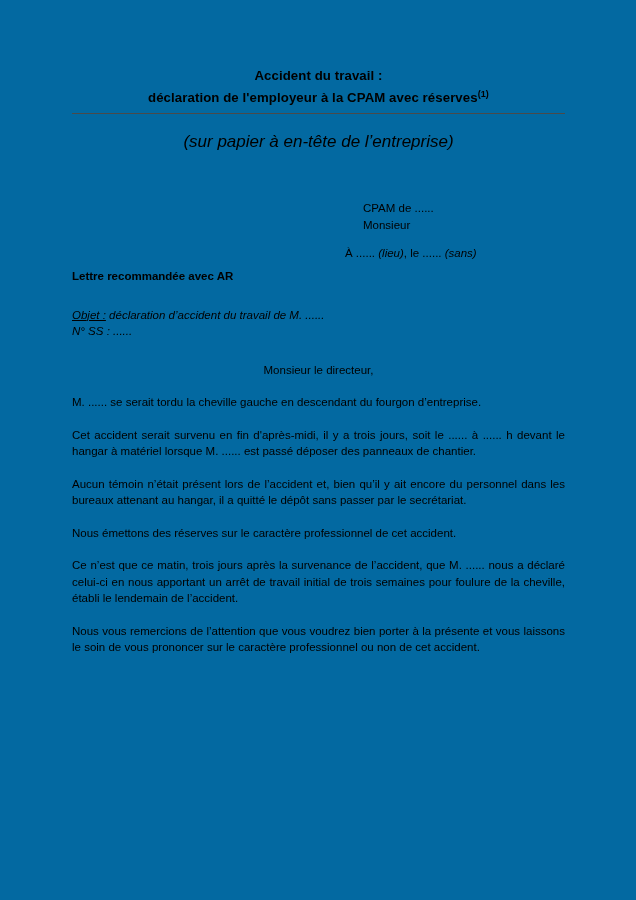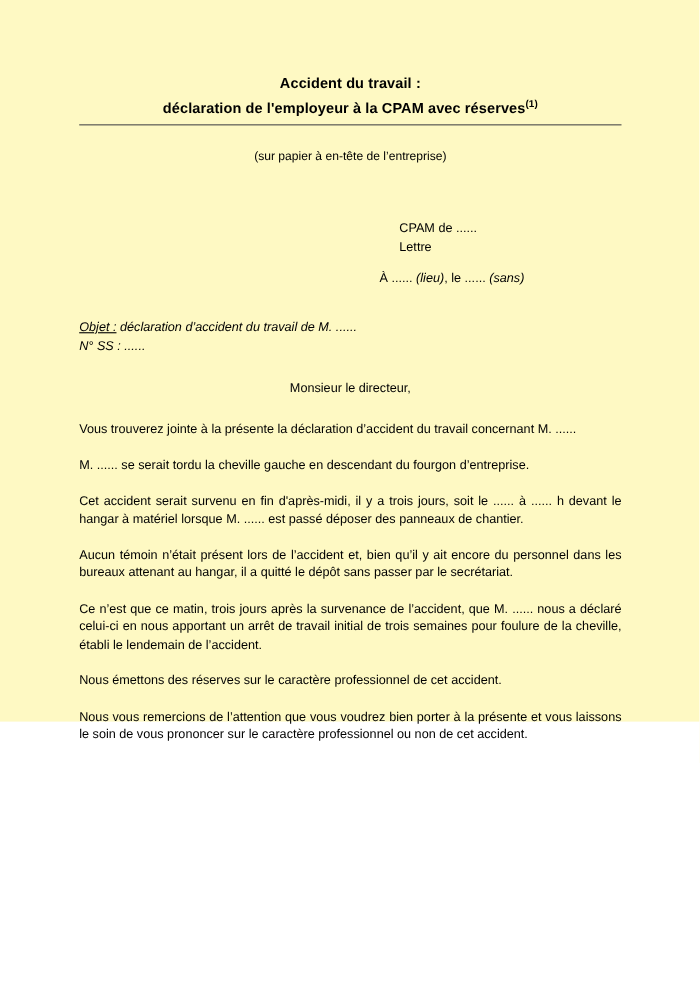--- a/index.html
+++ b/index.html
@@ -12,22 +12,22 @@
     height: 900px;
     overflow: hidden;
     font-family: "Liberation Sans", sans-serif;
     color: #000000;
     -webkit-font-smoothing: antialiased;
   }
 
   .page {
     position: relative;
     width: 636px;
-    height: 656px;
-    background: #fef9c3;
+    height: 900px;
+    background: #0369a1;
   }
 
   
   .title-block {
     position: absolute;
     left: 72px;
     top: 66px;
     width: 493px;
     text-align: center;
   }
@@ -51,21 +51,22 @@
     background: #4a4a4a;
   }
 
   
   .letterhead-note {
     position: absolute;
     left: 72px;
     top: 134px;
     width: 493px;
     text-align: center;
-    font-size: 11px;
+    font-size: 17px;
+    font-style: italic;
     line-height: 16px;
   }
 
   
   .recipient-block {
     position: absolute;
     left: 363px;
     top: 200px;
     font-size: 11.5px;
     line-height: 17px;
@@ -131,38 +132,38 @@
   <div class="title-block">
     <div class="title-line">Accident du travail :</div>
     <div class="title-line"><span>déclaration de l'employeur à la CPAM avec réserves</span><span class="title-sup">(1)</span></div>
   </div>
   <div class="title-rule"></div>
 
   <div class="letterhead-note">(sur papier à en-tête de l’entreprise)</div>
 
   <div class="recipient-block">
     <div class="recipient-line">CPAM de ......</div>
-    <div class="recipient-line">Lettre</div>
+    <div class="recipient-line">Monsieur</div>
   </div>
 
   <div class="placedate-line"><span>À ......</span> <i>(lieu)</i><span>, le ......</span> <i>(sans)</i></div>
 
   <div class="body-block">
 
+    <div class="registered-line">Lettre recommandée avec AR</div>
 
     <div class="subject-block">
       <span class="subject-line"><span class="subject-label">Objet :</span><span> déclaration d’accident du travail de M. ......</span></span>
       <span class="ss-line">N° SS : ......</span>
     </div>
 
     <div class="salutation">Monsieur le directeur,</div>
 
-    <p class="para first-para">Vous trouverez jointe à la présente la déclaration d’accident du travail concernant M. ......</p>
     <p class="para">M. ...... se serait tordu la cheville gauche en descendant du fourgon d’entreprise.</p>
     <p class="para">Cet accident serait survenu en fin d'après-midi, il y a trois jours, soit le ...... à ...... h devant le hangar à matériel lorsque M. ...... est passé déposer des panneaux de chantier.</p>
     <p class="para">Aucun témoin n’était présent lors de l’accident et, bien qu’il y ait encore du personnel dans les bureaux attenant au hangar, il a quitté le dépôt sans passer par le secrétariat.</p>
+    <p class="para">Nous émettons des réserves sur le caractère professionnel de cet accident.</p>
     <p class="para">Ce n’est que ce matin, trois jours après la survenance de l’accident, que M. ...... nous a déclaré celui-ci en nous apportant un arrêt de travail initial de trois semaines pour foulure de la cheville, établi le lendemain de l’accident.</p>
-    <p class="para">Nous émettons des réserves sur le caractère professionnel de cet accident.</p>
     <p class="para">Nous vous remercions de l’attention que vous voudrez bien porter à la présente et vous laissons le soin de vous prononcer sur le caractère professionnel ou non de cet accident.</p>
 
   </div>
 
 </div>
 
 </body></html>

